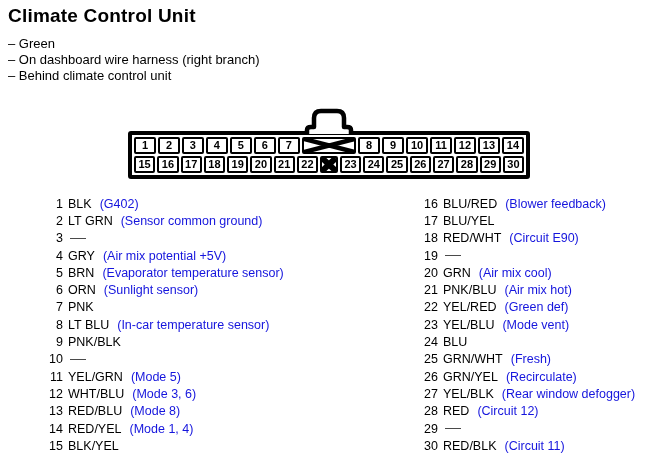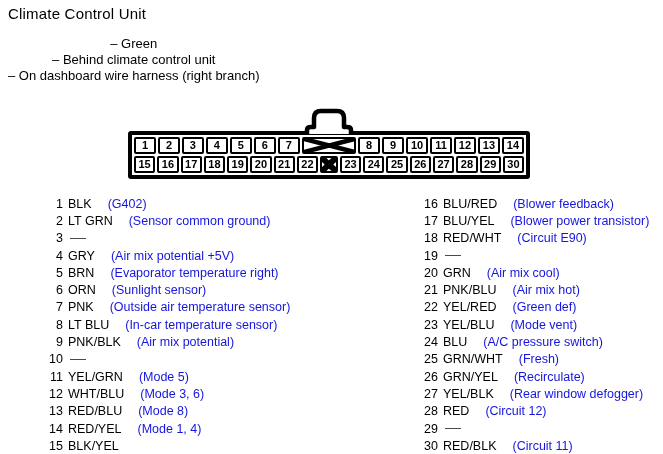--- a/index.html
+++ b/index.html
@@ -3,25 +3,25 @@
 <meta charset="utf-8">
 <style>
   html,body{margin:0;padding:0;}
   body{
     width:663px;height:454px;background:#ffffff;position:relative;overflow:hidden;
     font-family:"Liberation Sans", sans-serif;color:#000;
     -webkit-font-smoothing:antialiased;
   }
   .title{
     position:absolute;left:8px;top:5px;
-    font-size:15px;font-weight:normal;letter-spacing:0.2px;
+    font-size:19px;font-weight:bold;letter-spacing:0.2px;
   }
   .notes{
     position:absolute;left:8px;top:36px;
-    font-size:13px;line-height:16px;text-align:center;
+    font-size:13px;line-height:16px;
   }
   
   .connector{position:absolute;left:128px;top:108px;width:402px;}
   .latch{display:block;margin:0 auto -3px auto;}
   .conn-body{
     box-sizing:border-box;width:402px;
     border:4px solid #000;border-radius:3px;background:#fff;
     padding:2px;display:flex;flex-direction:column;gap:2px;
   }
   .conn-row{display:flex;gap:2px;height:17px;}
@@ -34,32 +34,32 @@
   .cell.wide{flex:2.8;}
   .cell.small{flex:0.8;}
   .cell svg{position:absolute;inset:0;width:100%;height:100%;display:block;}
   
   .pin-col{position:absolute;top:195px;font-size:12.5px;}
   .pin-col.left{left:45px;}
   .pin-col.right{left:420px;}
   .pin-row{height:17.3px;display:flex;align-items:center;white-space:nowrap;}
   .pin-num{display:inline-block;width:18px;text-align:right;margin-right:5px;color:var(--text,#000);}
   .pin-color{color:var(--text,#000);text-align:center;}
-  .pin-desc{color:var(--blue,#1515dd);margin-left:16px;}
+  .pin-desc{color:var(--blue,#1515dd);margin-left:8px;}
   .dashline{display:inline-block;width:16px;height:0;border-top:1.6px solid #4a4a4a;margin-left:2px;}
 </style>
 </head>
 <body style="--blue: #1515dd; --text: #000000;">
 
 <div class="title">Climate Control Unit</div>
 
 <div class="notes">
   <div>– Green</div>
+  <div>– On dashboard wire harness (right branch)</div>
   <div>– Behind climate control unit</div>
-  <div>– On dashboard wire harness (right branch)</div>
 </div>
 
 <div class="connector">
   <svg class="latch" width="52" height="26" viewBox="0 0 52 26">
     <path d="M 4 26 L 4 22 Q 4 19 8 19 L 11 19 L 11 10 Q 11 3 18 3 L 34 3 Q 41 3 41 10 L 41 19 L 44 19 Q 48 19 48 22 L 48 26" fill="#ffffff" stroke="#000000" stroke-width="4.5" stroke-linejoin="round"></path>
   </svg>
   <div class="conn-body">
     <div class="conn-row">
         <div class="cell">1</div>
         <div class="cell">2</div>
@@ -125,41 +125,39 @@
       <span class="dashline"></span>
     </div>
     <div class="pin-row">
       <span class="pin-num">4</span>
       <span class="pin-color">GRY</span>
       <span class="pin-desc">(Air mix potential +5V)</span>
     </div>
     <div class="pin-row">
       <span class="pin-num">5</span>
       <span class="pin-color">BRN</span>
-      <span class="pin-desc">(Evaporator temperature right)</span>
+      <span class="pin-desc">(Evaporator temperature sensor)</span>
     </div>
     <div class="pin-row">
       <span class="pin-num">6</span>
       <span class="pin-color">ORN</span>
       <span class="pin-desc">(Sunlight sensor)</span>
     </div>
     <div class="pin-row">
       <span class="pin-num">7</span>
       <span class="pin-color">PNK</span>
-      <span class="pin-desc">(Outside air temperature sensor)</span>
     </div>
     <div class="pin-row">
       <span class="pin-num">8</span>
       <span class="pin-color">LT BLU</span>
       <span class="pin-desc">(In-car temperature sensor)</span>
     </div>
     <div class="pin-row">
       <span class="pin-num">9</span>
       <span class="pin-color">PNK/BLK</span>
-      <span class="pin-desc">(Air mix potential)</span>
     </div>
     <div class="pin-row">
       <span class="pin-num">10</span>
       <span class="dashline"></span>
     </div>
     <div class="pin-row">
       <span class="pin-num">11</span>
       <span class="pin-color">YEL/GRN</span>
       <span class="pin-desc">(Mode 5)</span>
     </div>
@@ -185,21 +183,20 @@
   </div>
 <div class="pin-col right">
     <div class="pin-row">
       <span class="pin-num">16</span>
       <span class="pin-color">BLU/RED</span>
       <span class="pin-desc">(Blower feedback)</span>
     </div>
     <div class="pin-row">
       <span class="pin-num">17</span>
       <span class="pin-color">BLU/YEL</span>
-      <span class="pin-desc">(Blower power transistor)</span>
     </div>
     <div class="pin-row">
       <span class="pin-num">18</span>
       <span class="pin-color">RED/WHT</span>
       <span class="pin-desc">(Circuit E90)</span>
     </div>
     <div class="pin-row">
       <span class="pin-num">19</span>
       <span class="dashline"></span>
     </div>
@@ -219,21 +216,20 @@
       <span class="pin-desc">(Green def)</span>
     </div>
     <div class="pin-row">
       <span class="pin-num">23</span>
       <span class="pin-color">YEL/BLU</span>
       <span class="pin-desc">(Mode vent)</span>
     </div>
     <div class="pin-row">
       <span class="pin-num">24</span>
       <span class="pin-color">BLU</span>
-      <span class="pin-desc">(A/C pressure switch)</span>
     </div>
     <div class="pin-row">
       <span class="pin-num">25</span>
       <span class="pin-color">GRN/WHT</span>
       <span class="pin-desc">(Fresh)</span>
     </div>
     <div class="pin-row">
       <span class="pin-num">26</span>
       <span class="pin-color">GRN/YEL</span>
       <span class="pin-desc">(Recirculate)</span>

